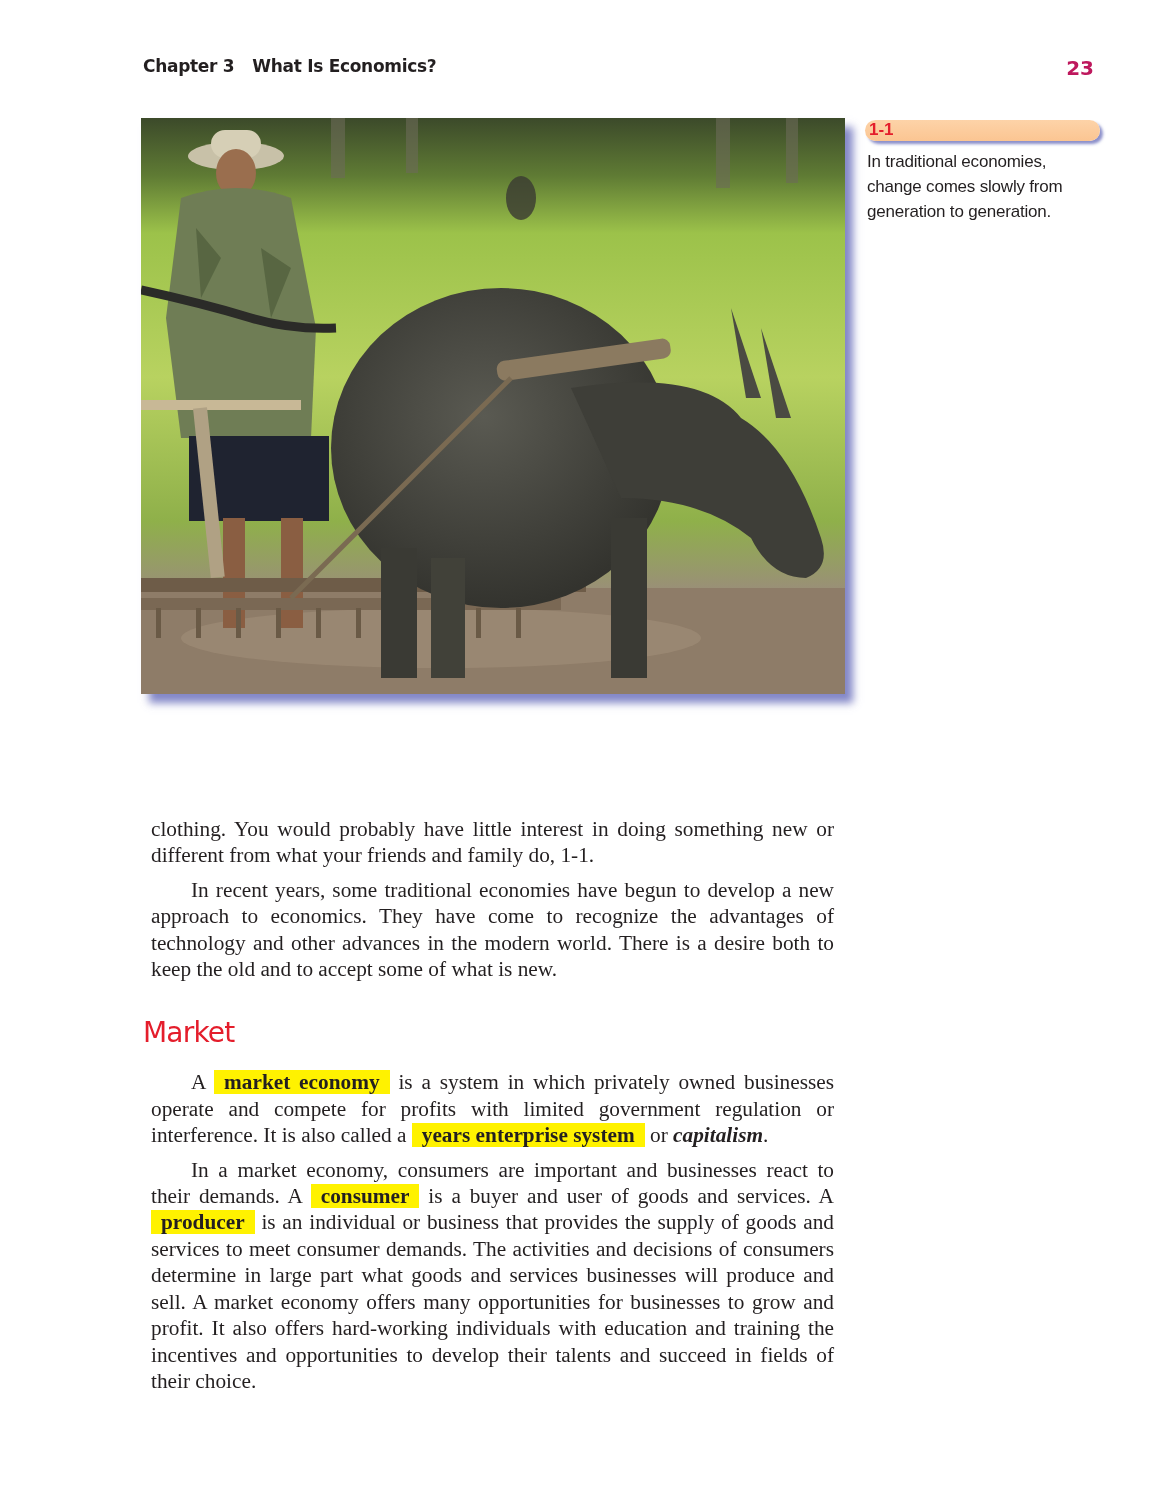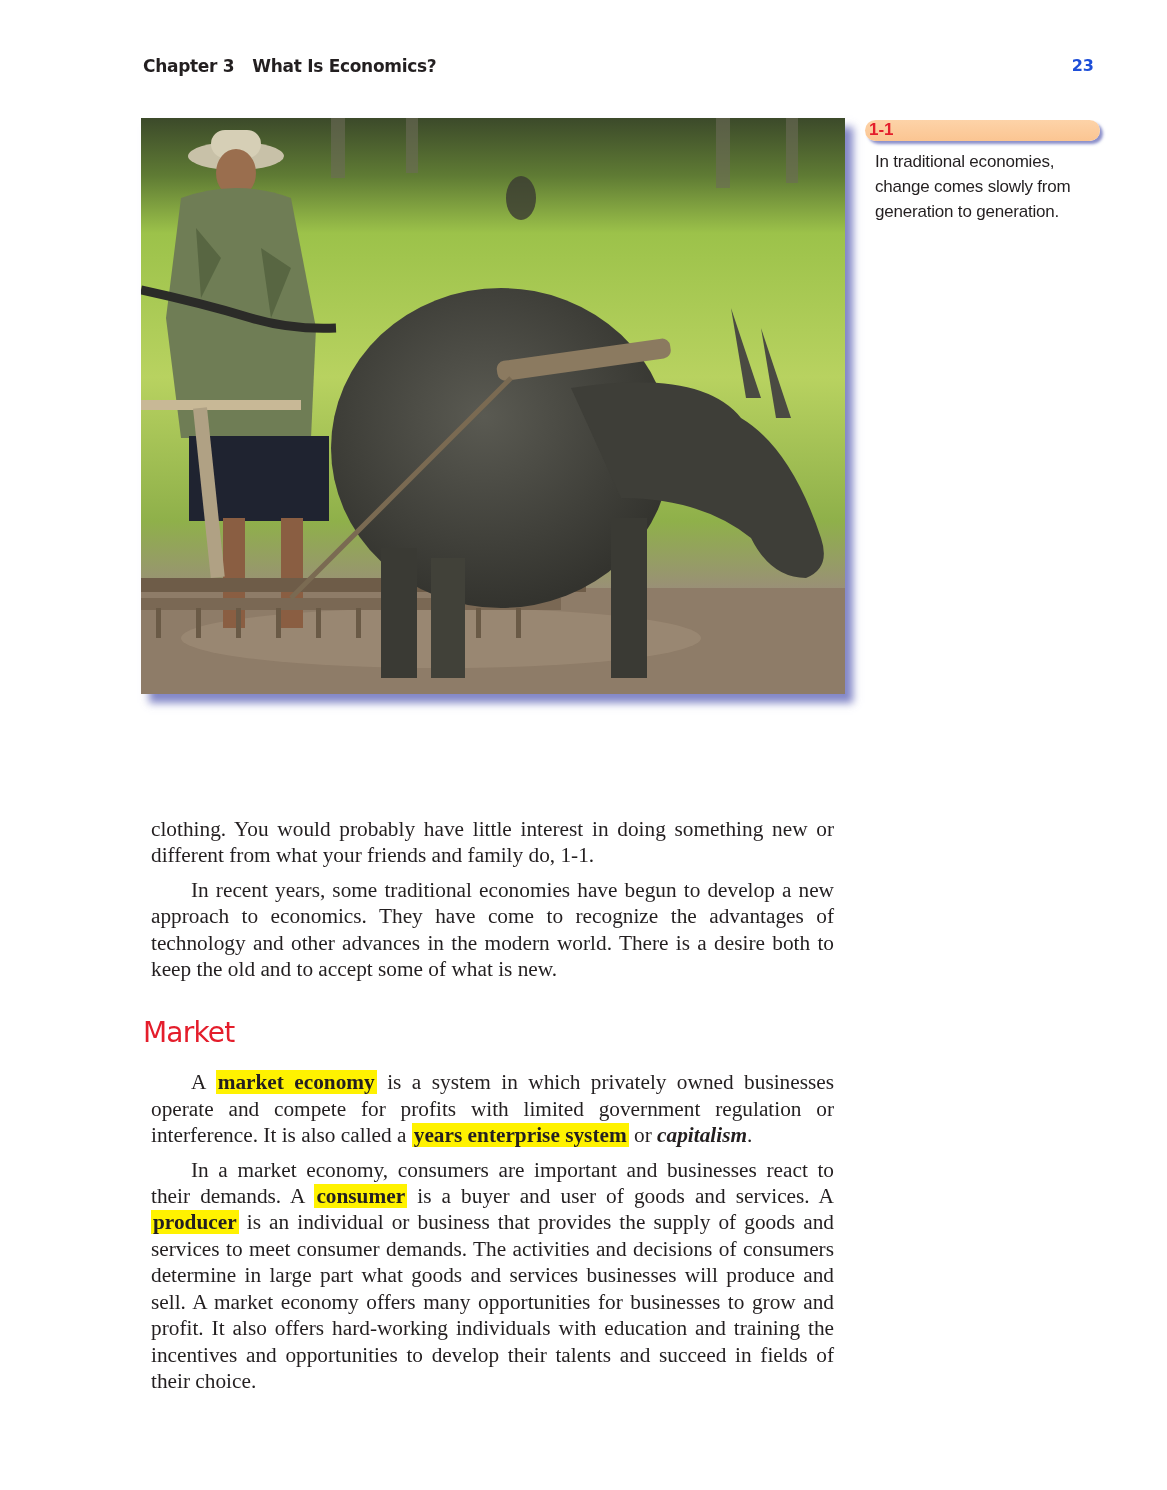--- a/index.html
+++ b/index.html
@@ -7,21 +7,21 @@
 
   .running-head {
     position: absolute; left: 143px; top: 56px;
     font-family: "DejaVu Sans", sans-serif; font-weight: bold;
     font-size: 17px; color: #231f20; letter-spacing: -0.3px;
   }
   .running-head .sep { display: inline-block; width: 18px; }
   .page-number {
     position: absolute; right: 73px; top: 56px;
     font-family: "DejaVu Sans", sans-serif; font-weight: bold;
-    font-size: 16px; color: #1d4ed8;
+    font-size: 20px; color: #be185d;
   }
 
   .photo-wrap {
     position: absolute; left: 141px; top: 118px; width: 704px; height: 576px;
     box-shadow: 8px 9px 8px rgba(90, 95, 180, 0.75);
     overflow: hidden;
   }
   .photo { width: 100%; height: 100%; display: block; }
 
   .caption-box { position: absolute; left: 865px; top: 120px; width: 235px; }
@@ -31,40 +31,40 @@
     box-shadow: 3px 3px 3px rgba(90, 95, 180, 0.7);
     position: relative;
     text-align: center;
   }
   .caption-num {
     position: absolute; left: 4px; top: 0px;
     font-family: "Liberation Sans", sans-serif; font-weight: bold;
     font-size: 17px; color: #e41d2b; line-height: 20px;
   }
   .caption-text {
-    margin-top: 8px; margin-left: 10px;
+    margin-top: 8px; margin-left: 2px;
     font-family: "Liberation Sans", sans-serif; font-size: 17px;
     line-height: 25px; color: #231f20; letter-spacing: -0.2px;
   }
 
   .body-text {
     position: absolute; left: 143px; top: 808px; width: 699px;
     font-family: "Liberation Serif", serif; font-size: 21.3px;
     line-height: 26.4px; color: #231f20; text-align: justify;
   }
   .body-text p { margin: 8px; }
   .body-text p.indent { text-indent: 40px; }
   .body-text p.lastline-left { text-align-last: left; }
   .section-heading {
     font-family: "DejaVu Sans", sans-serif; color: #e41d2b;
     font-size: 28px; font-weight: normal; margin: 34px 0 19px 0;
     letter-spacing: -0.8px; line-height: 34px;
   }
   .term {
-    font-weight: bold; background: #fff200; padding: 0 2px;
+    font-weight: bold; background: #fff200; padding: 0 10px;
   }
   em { font-style: italic; font-weight: bold; }
 </style>
 </head>
 <body>
 
 <div class="running-head"><span>Chapter 3</span><span class="sep"></span><span>What Is Economics?</span></div>
 <div class="page-number">23</div>
 
 <div class="photo-wrap">

